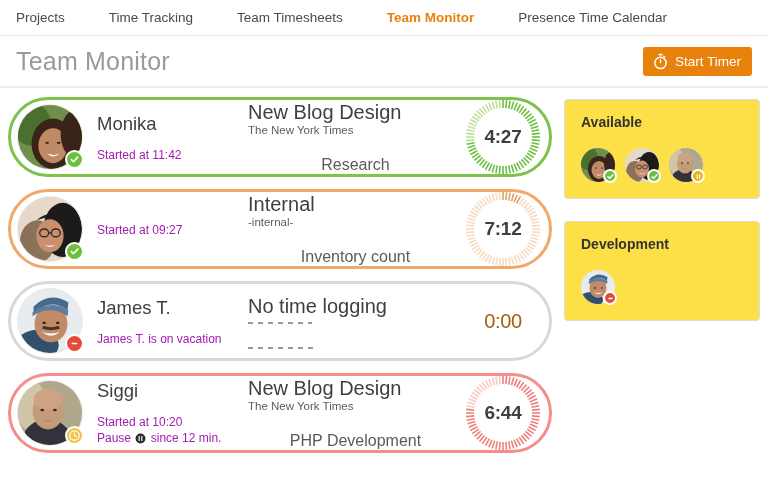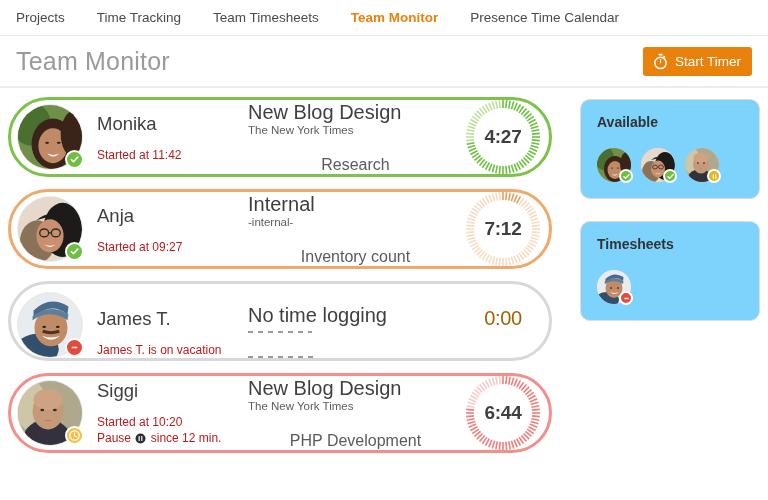--- a/index.html
+++ b/index.html
@@ -9,21 +9,21 @@
     font-family: "Liberation Sans", sans-serif;
     overflow: hidden;
   }
 
   
   .topnav {
     height: 36px;
     display: flex;
     align-items: center;
     padding: 0 0 0 16px;
-    gap: 32px;
+    gap: 44px;
     border-bottom: 1px solid #e8e8e8;
   }
   .navitem {
     font-size: 13.5px;
     color: #4a4a4a;
     white-space: nowrap;
     cursor: pointer;
   }
   .navitem.active { color: #e8820c; font-weight: bold; }
 
@@ -56,41 +56,41 @@
     font-weight: normal;
     font-family: "Liberation Sans", sans-serif;
     cursor: pointer;
   }
   .start-timer svg { display: block; }
 
   
   .wrap {
     display: flex;
     padding: 9px 8px 0 8px;
-    gap: 28px;
+    gap: 12px;
     height: calc(500px - 36px - 52px);
   }
   .rows { width: 544px; flex: 0 0 544px; }
   .side { flex: 1; padding-top: 2px; }
 
   
   .row {
     position: relative;
     height: 80px;
     border: 3px solid #cfcfcf;
     border-radius: 42px;
     background: #fff;
     margin-bottom: 12px;
     display: flex;
     align-items: center;
     padding-left: 6px;
   }
   .row.green  { border-color: #7cc24b; }
   .row.orange { border-color: #efa96b; }
-  .row.grey   { border-color: #d8d8d8; align-items: flex-end; }
+  .row.grey   { border-color: #d8d8d8; }
   .row.red    { border-color: #f58e8a; }
 
   .avatar-wrap {
     position: relative;
     width: 66px; height: 66px;
     flex: 0 0 66px;
   }
   .avatar {
     width: 66px; height: 66px;
     border-radius: 50%;
@@ -120,21 +120,21 @@
   }
   .name {
     font-size: 18.5px;
     color: #3f3f3f;
     line-height: 1.15;
     margin-bottom: 13px;
     white-space: nowrap;
   }
   .sub {
     font-size: 12px;
-    color: #b91c1c;
+    color: #a21caf;
     line-height: 1.35;
     white-space: nowrap;
   }
   .sub .pause-ico {
     display: inline-block;
     vertical-align: -2px;
     margin: 0 1px;
   }
 
   .col-proj {
@@ -182,22 +182,22 @@
     font-size: 19px;
     font-weight: bold;
     color: #3f3f3f;
     letter-spacing: -.3px;
   }
   .dial.plain .time { font-weight: normal; font-size: 20px; color: #a16207; }
 
   
   .panel {
     border: 1px solid #dcdcdc;
-    background: #7dd3fc;
-    border-radius: 10px;
+    background: #fde047;
+    border-radius: 4px;
     padding: 14px 16px 16px 16px;
     margin-bottom: 22px;
   }
   .panel-title {
     font-size: 14px;
     font-weight: bold;
     color: #333;
     margin-bottom: 18px;
   }
   .panel-avatars { display: flex; gap: 10px; }
@@ -368,21 +368,20 @@
             <path d="M27 49 q6 5 12 0 q-6 2.6 -12 0z" fill="#fff"></path>
           </svg>
         </div>
         <div class="badge ok">
           <svg width="9" height="9" viewBox="0 0 10 10">
               <path d="M1.4 5.2 L3.8 7.5 L8.6 2.4" stroke="#fff" stroke-width="1.8" fill="none" stroke-linecap="round" stroke-linejoin="round"></path>
             </svg>
         </div>
       </div>
       <div class="col-name">
-        <div class="name">Anja</div>
         <div class="sub">Started at 09:27</div>
       </div>
       <div class="col-proj">
         <div class="proj">Internal</div>
         <div class="client">-internal-</div>
         <div class="task">Inventory count</div>
       </div>
       <div class="dial">
         <svg width="80" height="80" viewBox="0 0 80 80">
           <g id="ticks-2">
@@ -671,21 +670,21 @@
               <rect x="2.4" y="1.9" width="1.8" height="6.2" rx=".5" fill="#fff"></rect>
               <rect x="5.8" y="1.9" width="1.8" height="6.2" rx=".5" fill="#fff"></rect>
             </svg>
           </div>
         </div>
 
       </div>
     </div>
 
     <div class="panel">
-      <div class="panel-title">Timesheets</div>
+      <div class="panel-title">Development</div>
       <div class="panel-avatars">
         <div class="mini-wrap">
           <div class="mini">
             <svg viewBox="0 0 34 34">
               <rect width="34" height="34" fill="#e8ecef"></rect>
               <ellipse cx="10" cy="30" rx="12" ry="8" fill="#32506e"></ellipse>
               <ellipse cx="17" cy="18" rx="8.5" ry="10" fill="#c08b66"></ellipse>
               <path d="M8 13 q9 -9 18 -2 l.5 -4 q-10 -6 -18 2z" fill="#4a6a8c"></path>
               <path d="M7.5 12 q9 -7 19 -1 l-.5 3 q-9 -6 -18 0z" fill="#5d7e9e"></path>
               <ellipse cx="14" cy="18" rx="1" ry=".7" fill="#2b2018"></ellipse>

